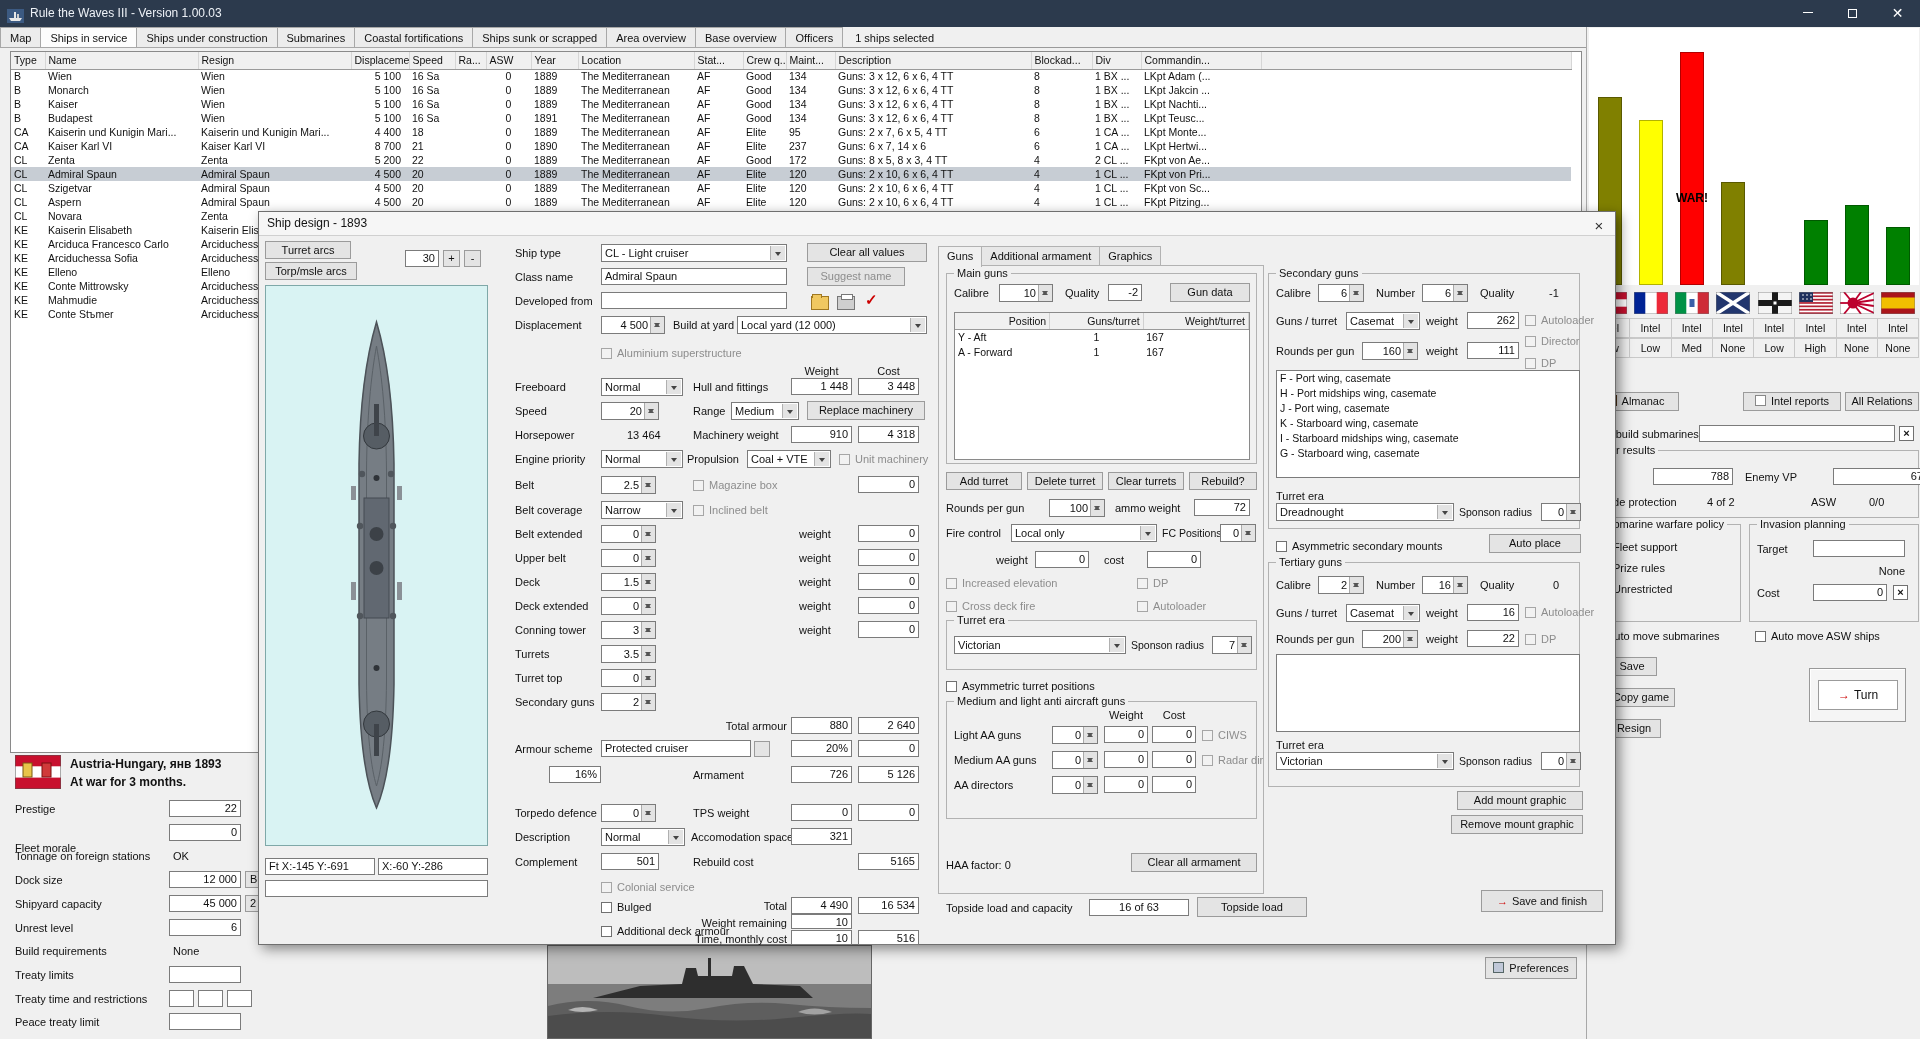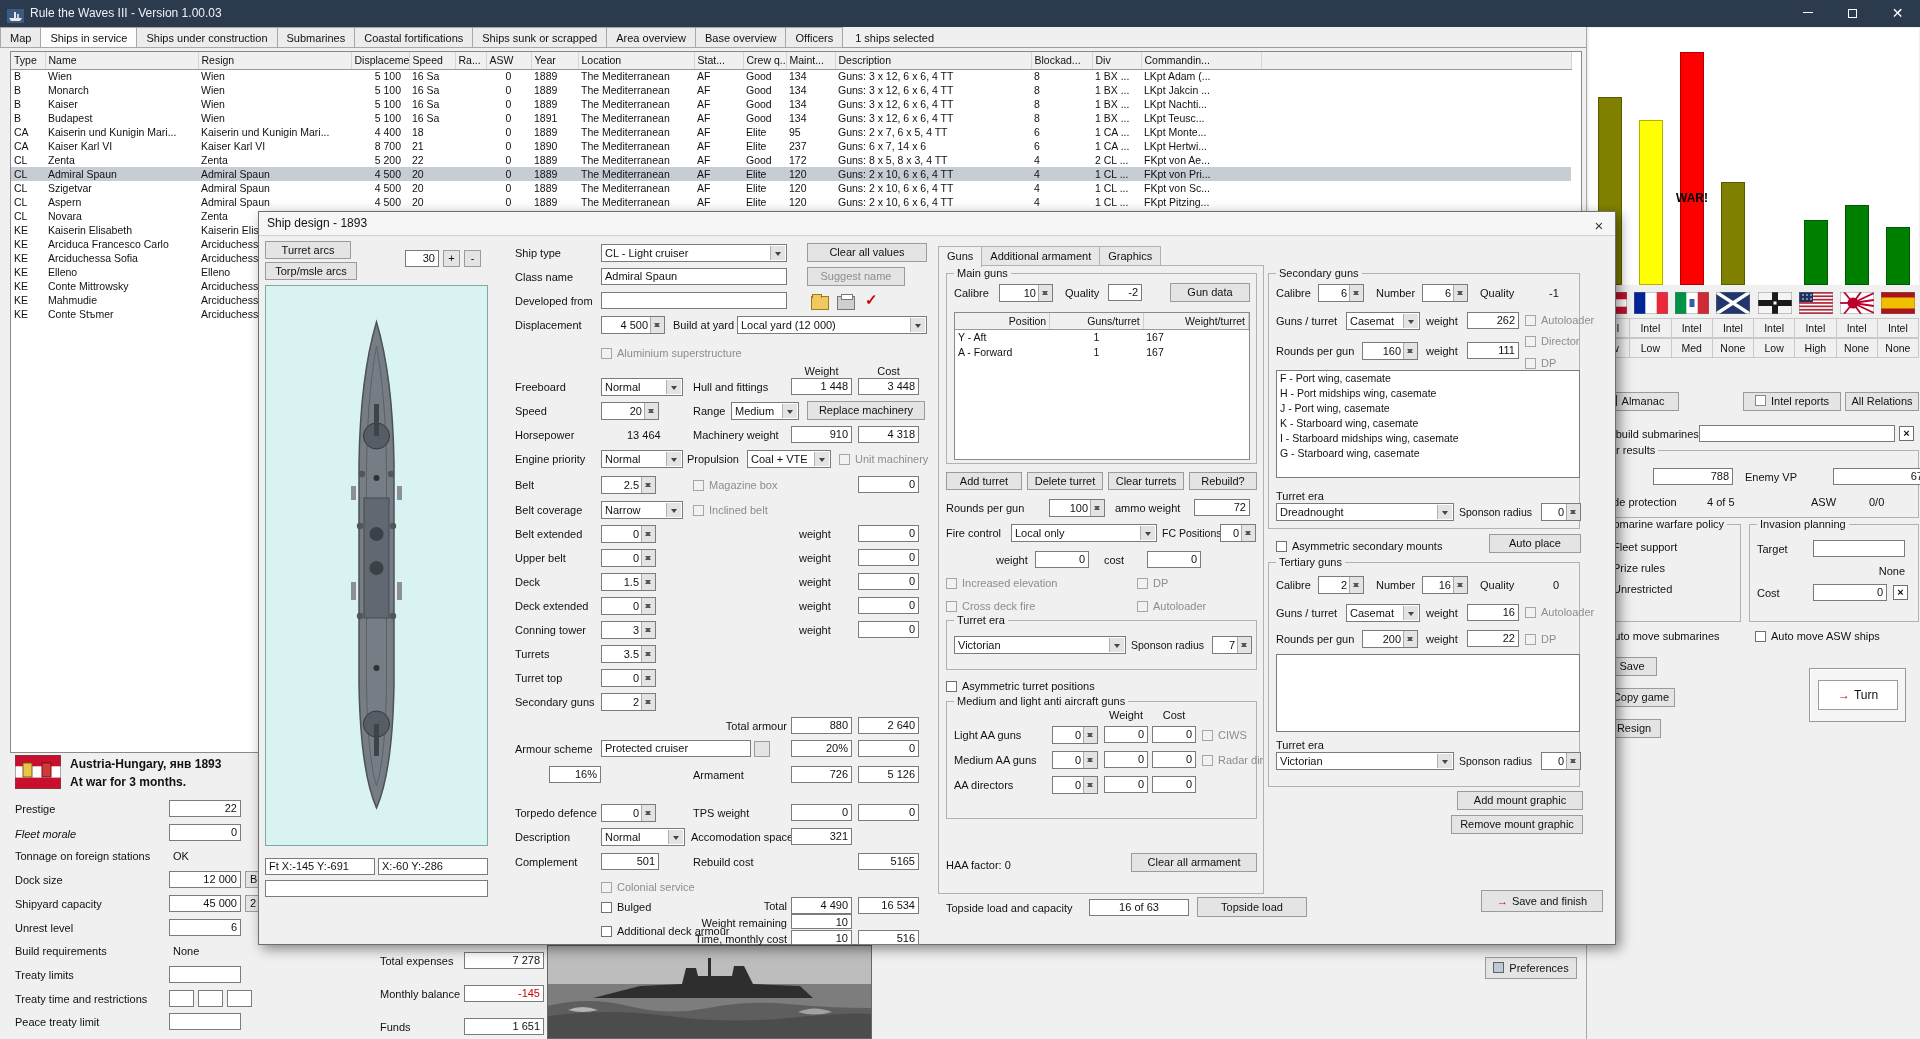--- a/index.html
+++ b/index.html
@@ -522,21 +522,21 @@
           <rect x="8" y="8" width="9" height="14" fill="#e8c44a" stroke="#7a5a10"></rect>
           <rect x="27" y="8" width="9" height="14" fill="#d03a3a" stroke="#7a1010"></rect>
           <rect width="46" height="34" fill="none" stroke="#555"></rect>
         </svg>
     </span>
     <div class="hdr" style="top:4px">Austria-Hungary, янв 1893</div>
     <div class="hdr" style="top:22px">At war for 3 months.</div>
     <div id="nation-rows">
         <div class="lbl" style="left: 0px; top: 3px;">Prestige</div>
         <div class="fld r" style="left: 154px; top: 0px; width: 72px;">22</div>
-        <div class="lbl" style="left: 0px; top: 28px; font-style: italic;">Fleet morale</div>
+        <div class="lbl" style="left: 0px; top: 42px;">Fleet morale</div>
         <div class="fld r" style="left: 154px; top: 24px; width: 72px;">0</div>
         <div class="lbl" style="left: 0px; top: 50px;">Tonnage on foreign stations</div>
         <div class="lbl" style="left: 158px; top: 50px; text-align: center;">OK</div>
         <div class="lbl" style="left: 0px; top: 74px;">Dock size</div>
         <div class="fld r" style="left: 154px; top: 71px; width: 72px;">12 000</div>
         <div class="btn" style="left: 230px; top: 71px; width: 46px; height: 17px; line-height: 15px; text-align: left; padding-left: 4px;">Bu</div>
         <div class="lbl" style="left: 0px; top: 98px;">Shipyard capacity</div>
         <div class="fld r" style="left: 154px; top: 95px; width: 72px;">45 000</div>
         <div class="btn" style="left: 230px; top: 95px; width: 46px; height: 17px; line-height: 15px; text-align: left; padding-left: 4px;">2</div>
         <div class="lbl" style="left: 0px; top: 122px;">Unrest level</div>
@@ -547,28 +547,20 @@
         <div class="fld r" style="left: 154px; top: 166px; width: 72px;"></div>
         <div class="lbl" style="left: 0px; top: 193px;">Treaty time and restrictions</div>
         <div class="fld" style="left: 154px; top: 190px; width: 25px;"></div>
         <div class="fld" style="left: 183px; top: 190px; width: 25px;"></div>
         <div class="fld" style="left: 212px; top: 190px; width: 25px;"></div>
         <div class="lbl" style="left: 0px; top: 216px;">Peace treaty limit</div>
         <div class="fld r" style="left: 154px; top: 213px; width: 72px;"></div>
       </div>
   </div>
 
-  <div id="finance">
-      <div class="lbl" style="left: 0px; top: 3px;">Total expenses</div>
-      <div class="fld r" style="left: 84px; top: 0px; width: 80px; color: rgb(17, 17, 17);">7 278</div>
-      <div class="lbl" style="left: 0px; top: 36px;">Monthly balance</div>
-      <div class="fld r" style="left: 84px; top: 33px; width: 80px; color: rgb(204, 0, 0);">-145</div>
-      <div class="lbl" style="left: 0px; top: 69px;">Funds</div>
-      <div class="fld r" style="left: 84px; top: 66px; width: 80px; color: rgb(17, 17, 17);">1 651</div>
-    </div>
 
   <div id="photo">
     <svg width="323" height="92" viewBox="0 0 323 92" preserveAspectRatio="none">
       <rect width="323" height="92" fill="#aeaeae"></rect>
       <rect y="0" width="323" height="38" fill="#bdbdbd"></rect>
       <rect y="38" width="323" height="54" fill="#7d7d7d"></rect>
       <path d="M0 60 Q40 50 80 60 T160 62 T240 58 T323 62 L323 92 L0 92 Z" fill="#5e5e5e"></path>
       <path d="M45 52 L265 52 L252 40 L205 38 L196 20 L186 20 L184 30 L150 30 L148 22 L138 22 L134 38 L92 40 Z" fill="#2e2e2e"></path>
       <rect x="160" y="12" width="3" height="28" fill="#2e2e2e"></rect>
       <path d="M0 70 Q60 62 120 70 T240 72 T323 68 L323 92 L0 92 Z" fill="#4c4c4c"></path>
@@ -707,21 +699,21 @@
     <div class="xbox" style="left:312px;top:399px">×</div>
 
     <div class="grp" style="left:2px;top:423px;width:330px;height:68px">
         <b>War results</b>
       </div>
     <div class="lbl" style="left:10px;top:444px">VP</div>
     <div class="fld r" style="left:66px;top:441px;width:80px">788</div>
     <div class="lbl" style="left:158px;top:444px">Enemy VP</div>
     <div class="fld r" style="left:246px;top:441px;width:100px">675</div>
     <div class="lbl" style="left:10px;top:469px">Trade protection</div>
-    <div class="lbl" style="left:120px;top:469px">4 of 5</div>
+    <div class="lbl" style="left:120px;top:469px">4 of 2</div>
     <div class="lbl" style="left:224px;top:469px">ASW</div>
     <div class="lbl" style="left:282px;top:469px">0/0</div>
 
     <div class="grp" style="left:2px;top:497px;width:152px;height:98px">
         <b>Submarine warfare policy</b>
       </div>
     <div id="policy-opts" class="abs" style="left:10px;top:514px">
         <label class="radio"><i></i><span>Fleet support</span></label>
         <label class="radio on"><i></i><span>Prize rules</span></label>
         <label class="radio"><i></i><span>Unrestricted</span></label>

